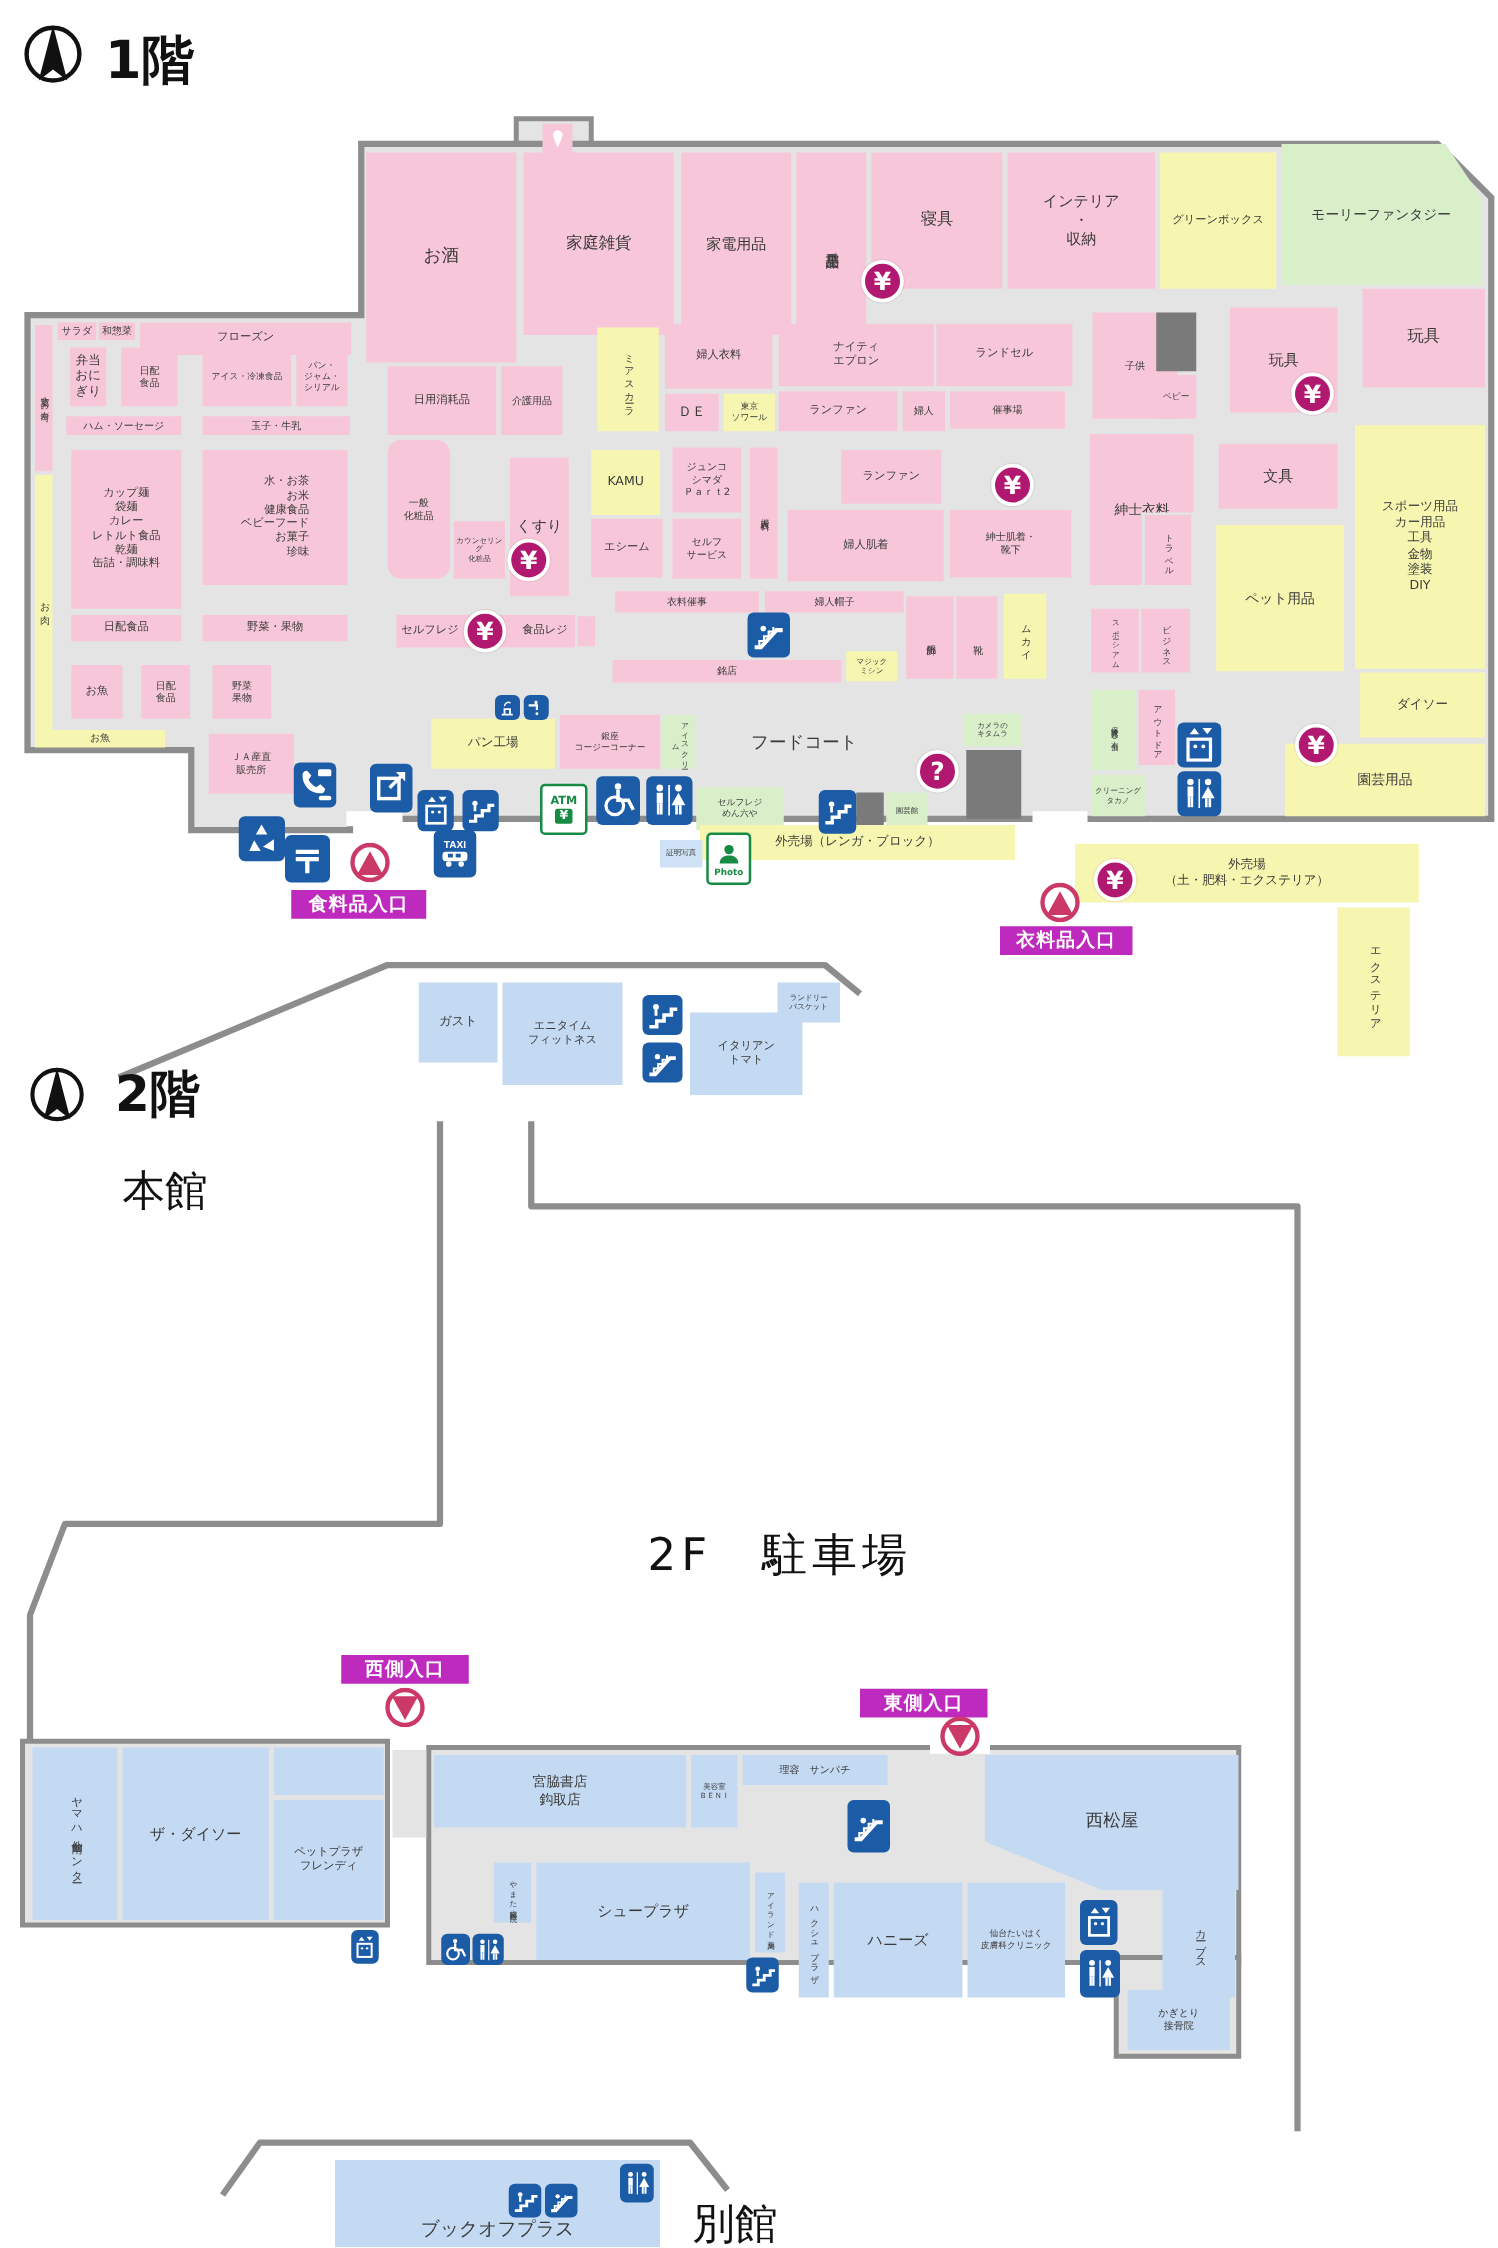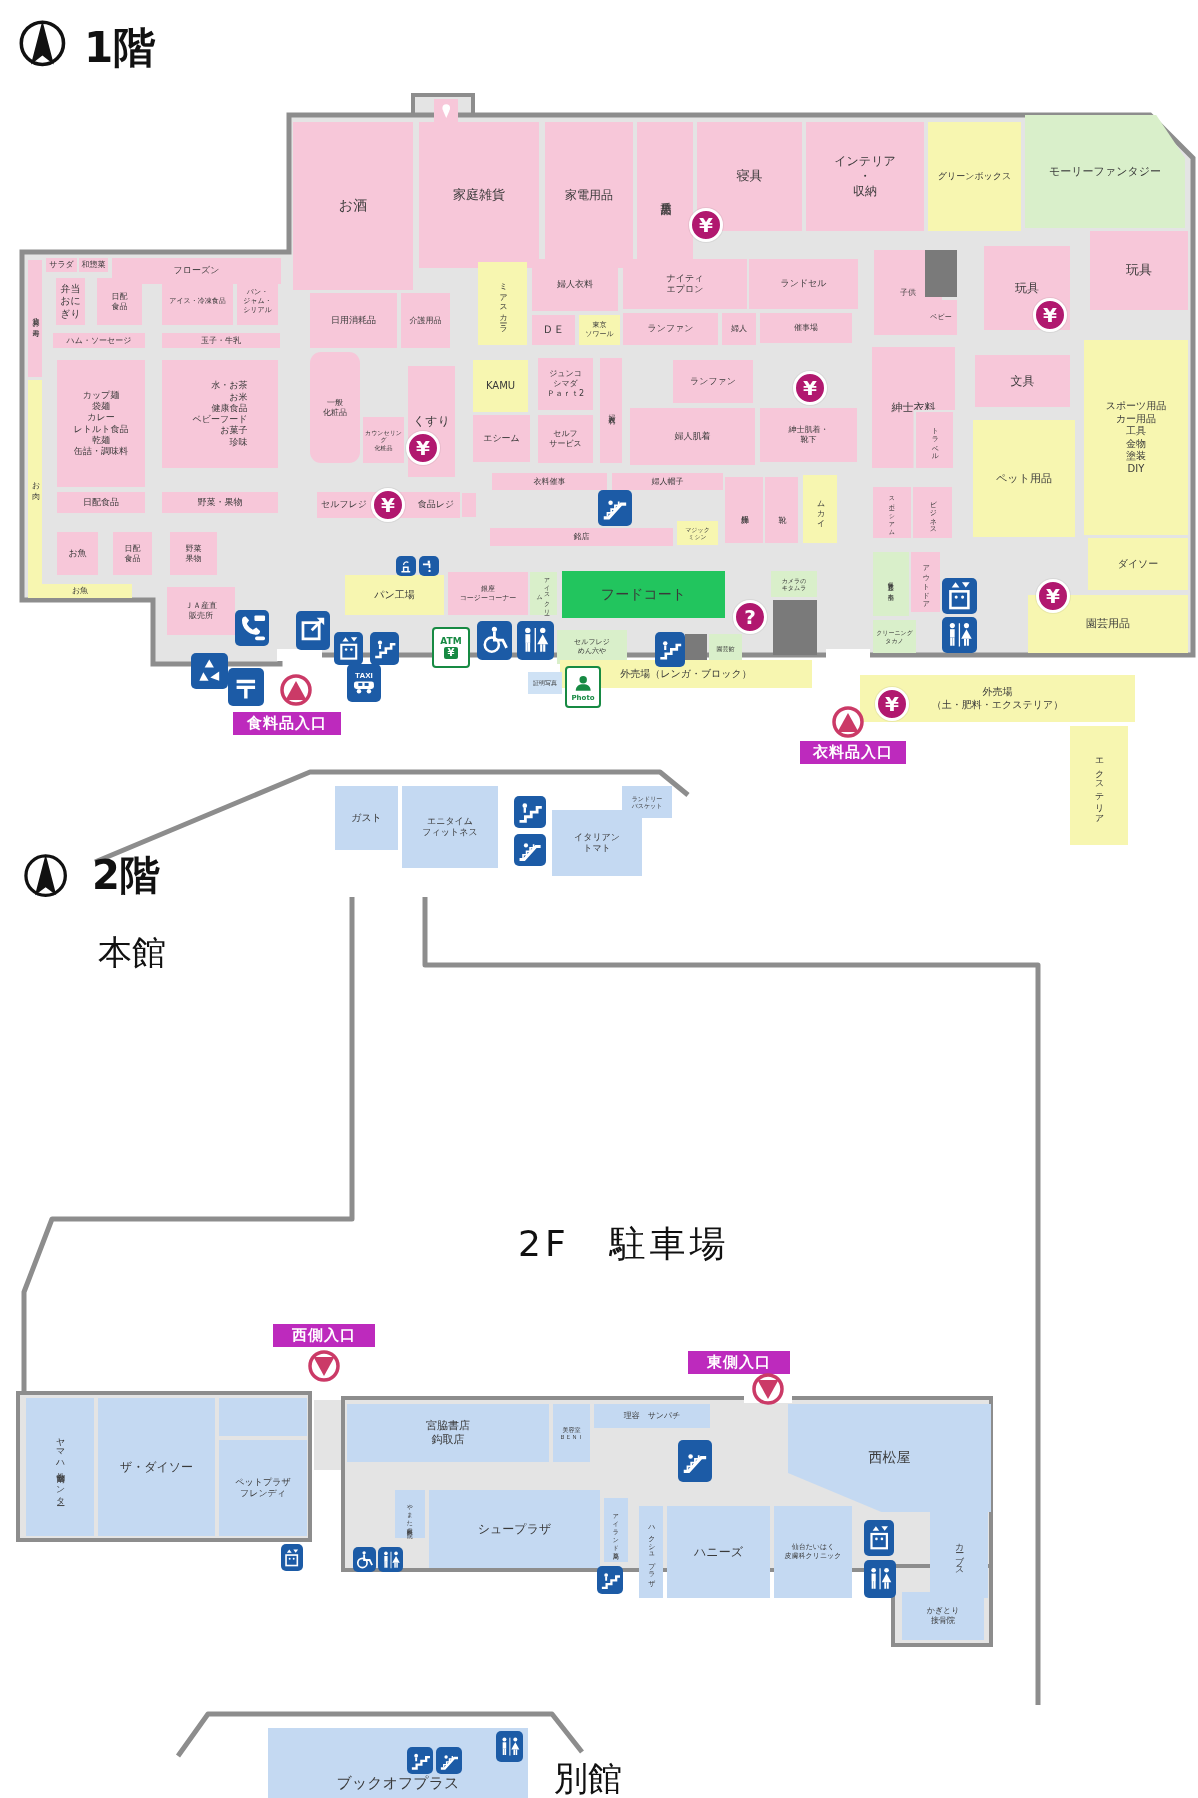--- a/index.html
+++ b/index.html
@@ -11,21 +11,21 @@
   #walls { position:absolute; left:0; top:0; }
   .area {
     position: absolute; display: flex; align-items: center; justify-content: center;
     text-align: center; color: #3a3a3a; white-space: pre-line; line-height: 1.25;
   }
   .pink   { background: #f7c7d9; }
   .yellow { background: #f7f6b0; }
   .green  { background: #d9efca; }
   .blue   { background: #c4d9f2; }
   .dark   { background: #7a7a7a; }
-  .white  { background: #22c55e; }
+  .white  { background: #e5e5e5; }
   .lightblue { background: #cfe2f5; }
   .none   { background: none; }
   .v { writing-mode: vertical-rl; text-orientation: upright; letter-spacing: 1px; }
   .icon {
     position: absolute; background: #1c5ba6; border-radius: 5px;
     display: flex; align-items: center; justify-content: center; color: #fff; overflow: hidden;
   }
   .icon svg { width: 88%; height: 88%; }
   .icon.atm, .icon.photo { background:#fff; border:2px solid #178a43; color:#178a43; flex-direction:column; border-radius:4px; }
   .icon.amenity { background: none; }

